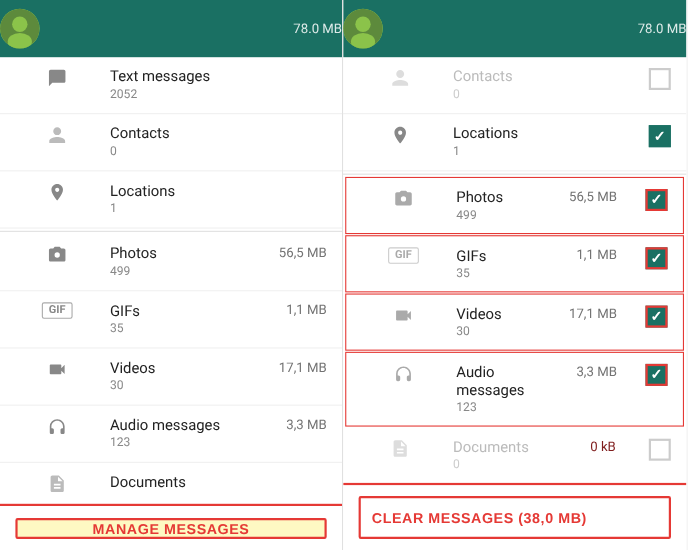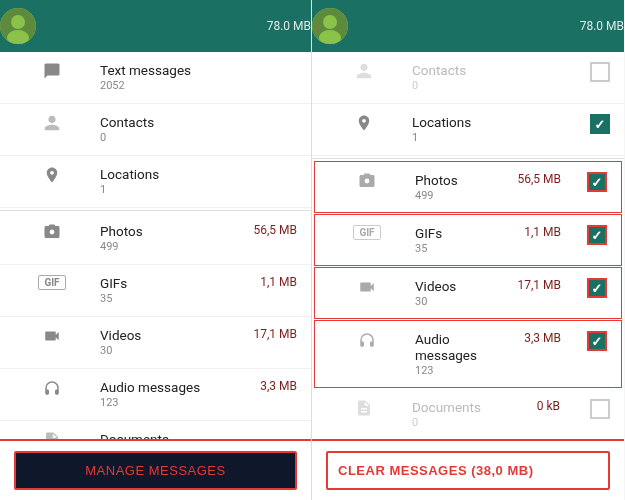--- a/index.html
+++ b/index.html
@@ -91,46 +91,45 @@
     }
 
     .item-count {
       font-size: 11px;
       color: #888;
       margin-top: 1px;
     }
 
     .item-size {
       font-size: 12px;
-      color: #7f1d1d;
+      color: #737373;
       margin-left: auto;
       white-space: nowrap;
     }
 
     .separator {
       height: 1px;
       background: #e0e0e0;
       margin: 2px 0;
     }
 
     .panel-footer {
       padding: 10px 14px;
       border-top: 2px solid #e53935;
       background: #fff;
     }
 
     .manage-btn {
       width: 100%;
-      padding: 10px;
-      background: #0f172a;
+      background: #fef9c3;
       color: #e53935;
       border: 2px solid #e53935;
       border-radius: 2px;
       font-size: 13px;
-      font-weight: 400;
+      font-weight: 700;
       text-transform: uppercase;
       cursor: pointer;
       letter-spacing: 0.5px;
       text-align: center;
     }
 
     .clear-btn {
       width: 100%;
       padding: 10px;
       background: #fff;

